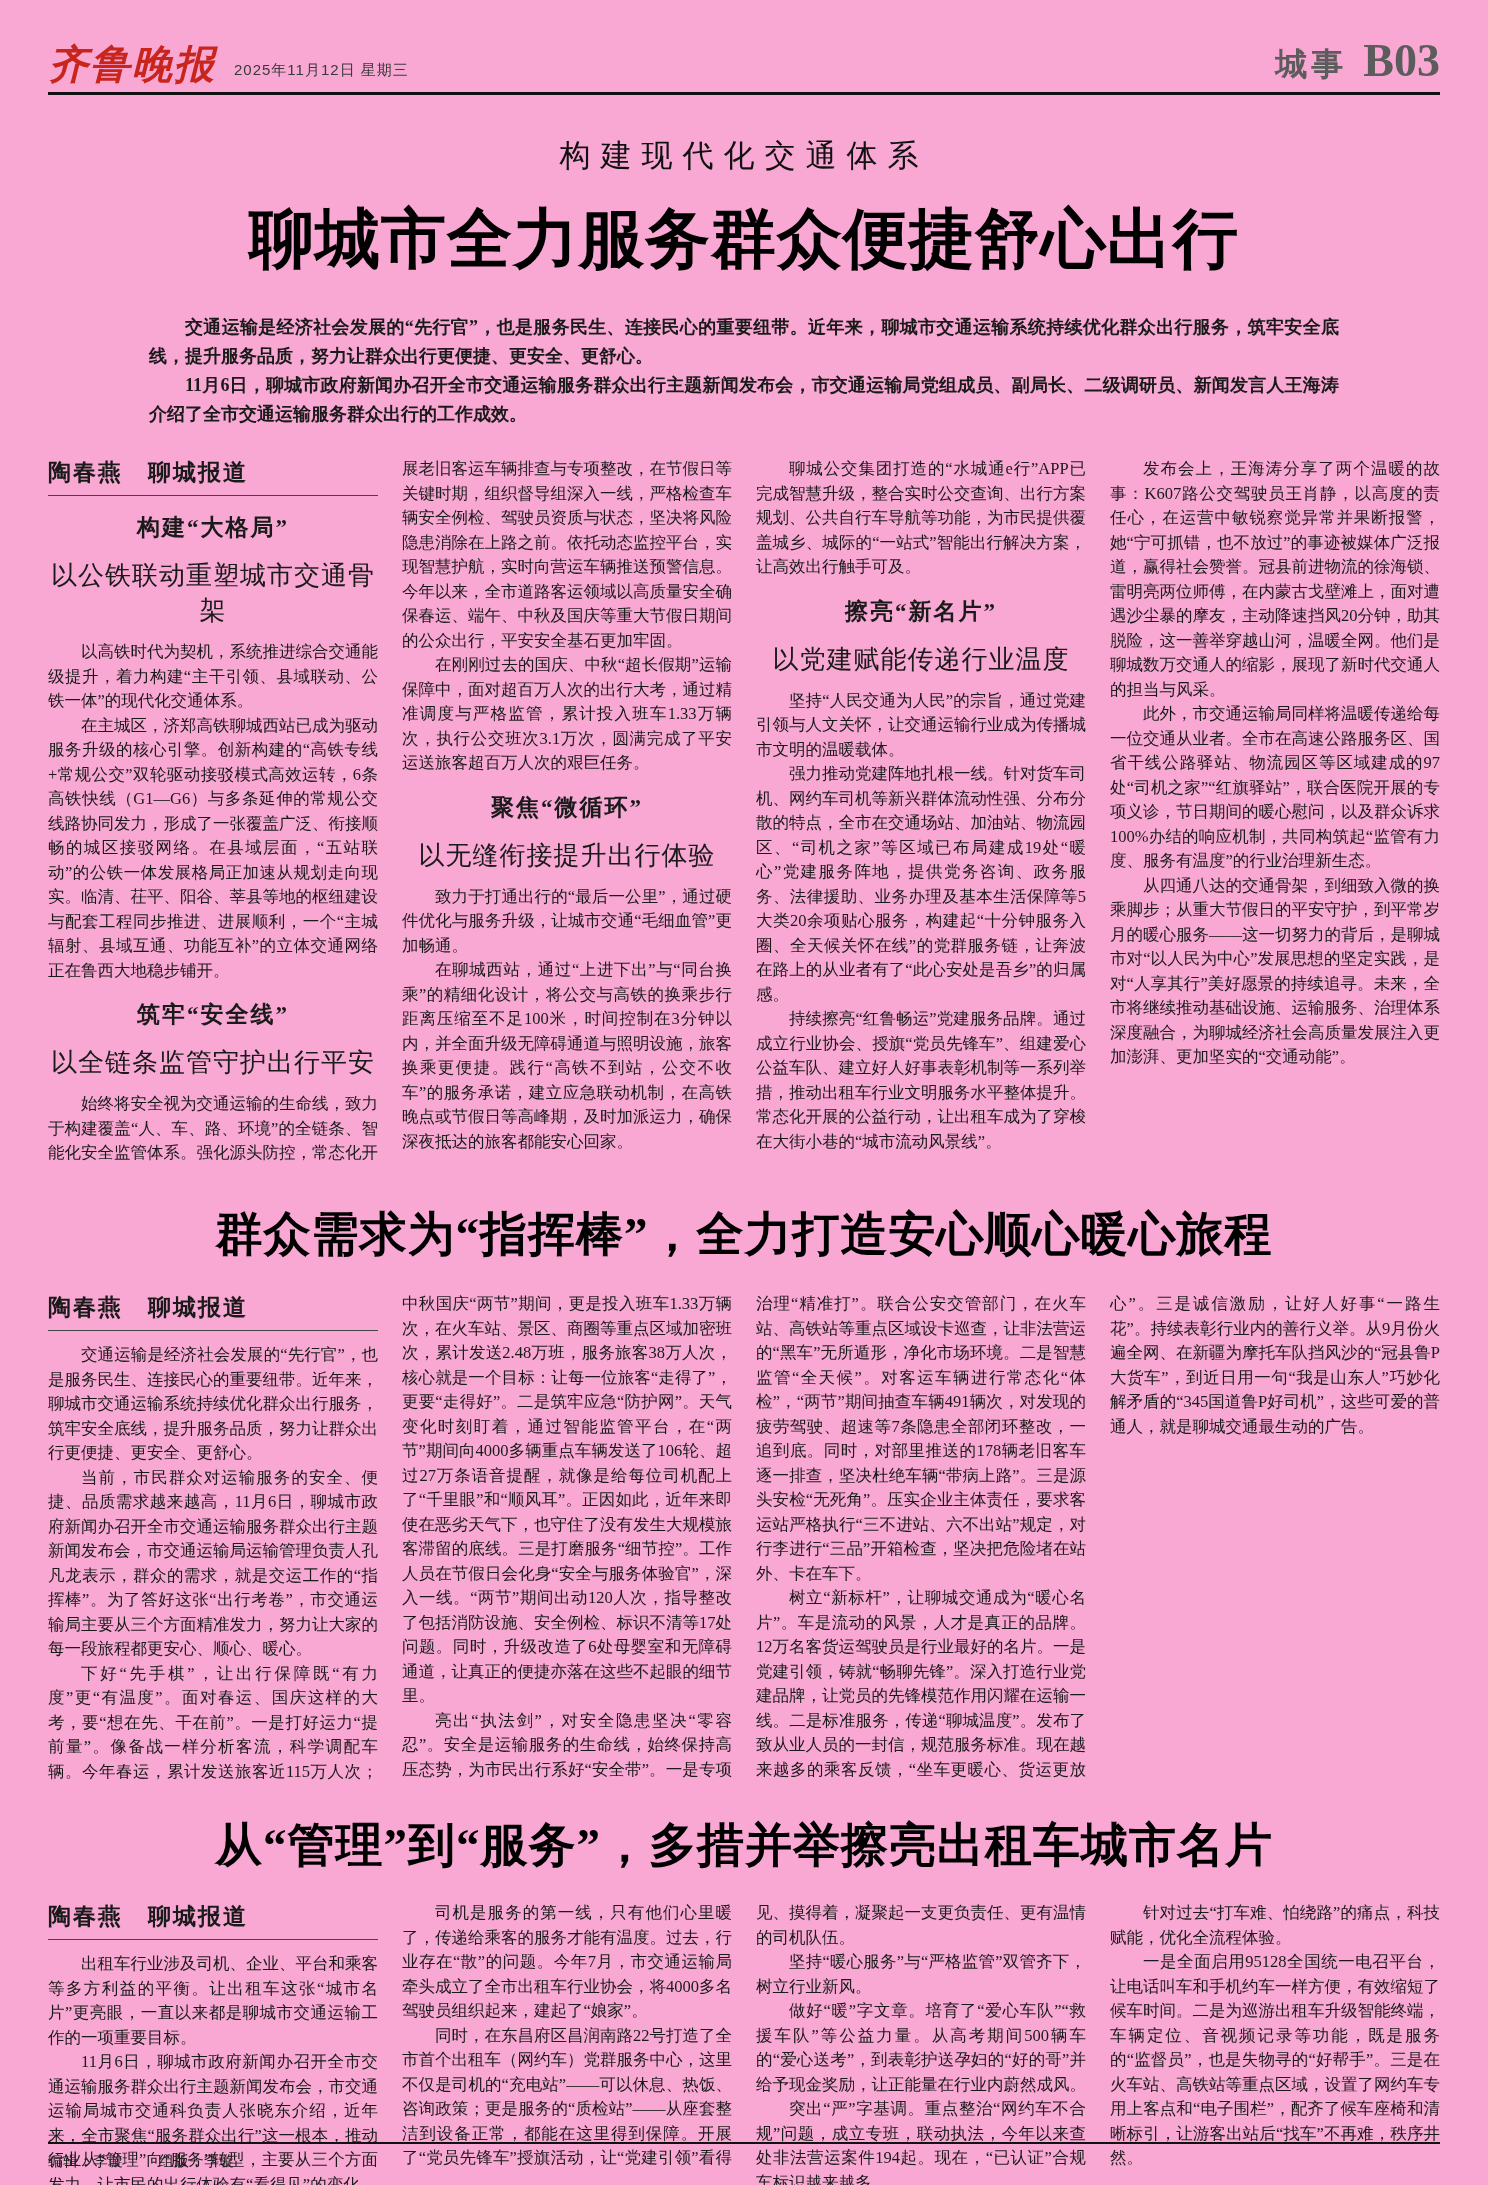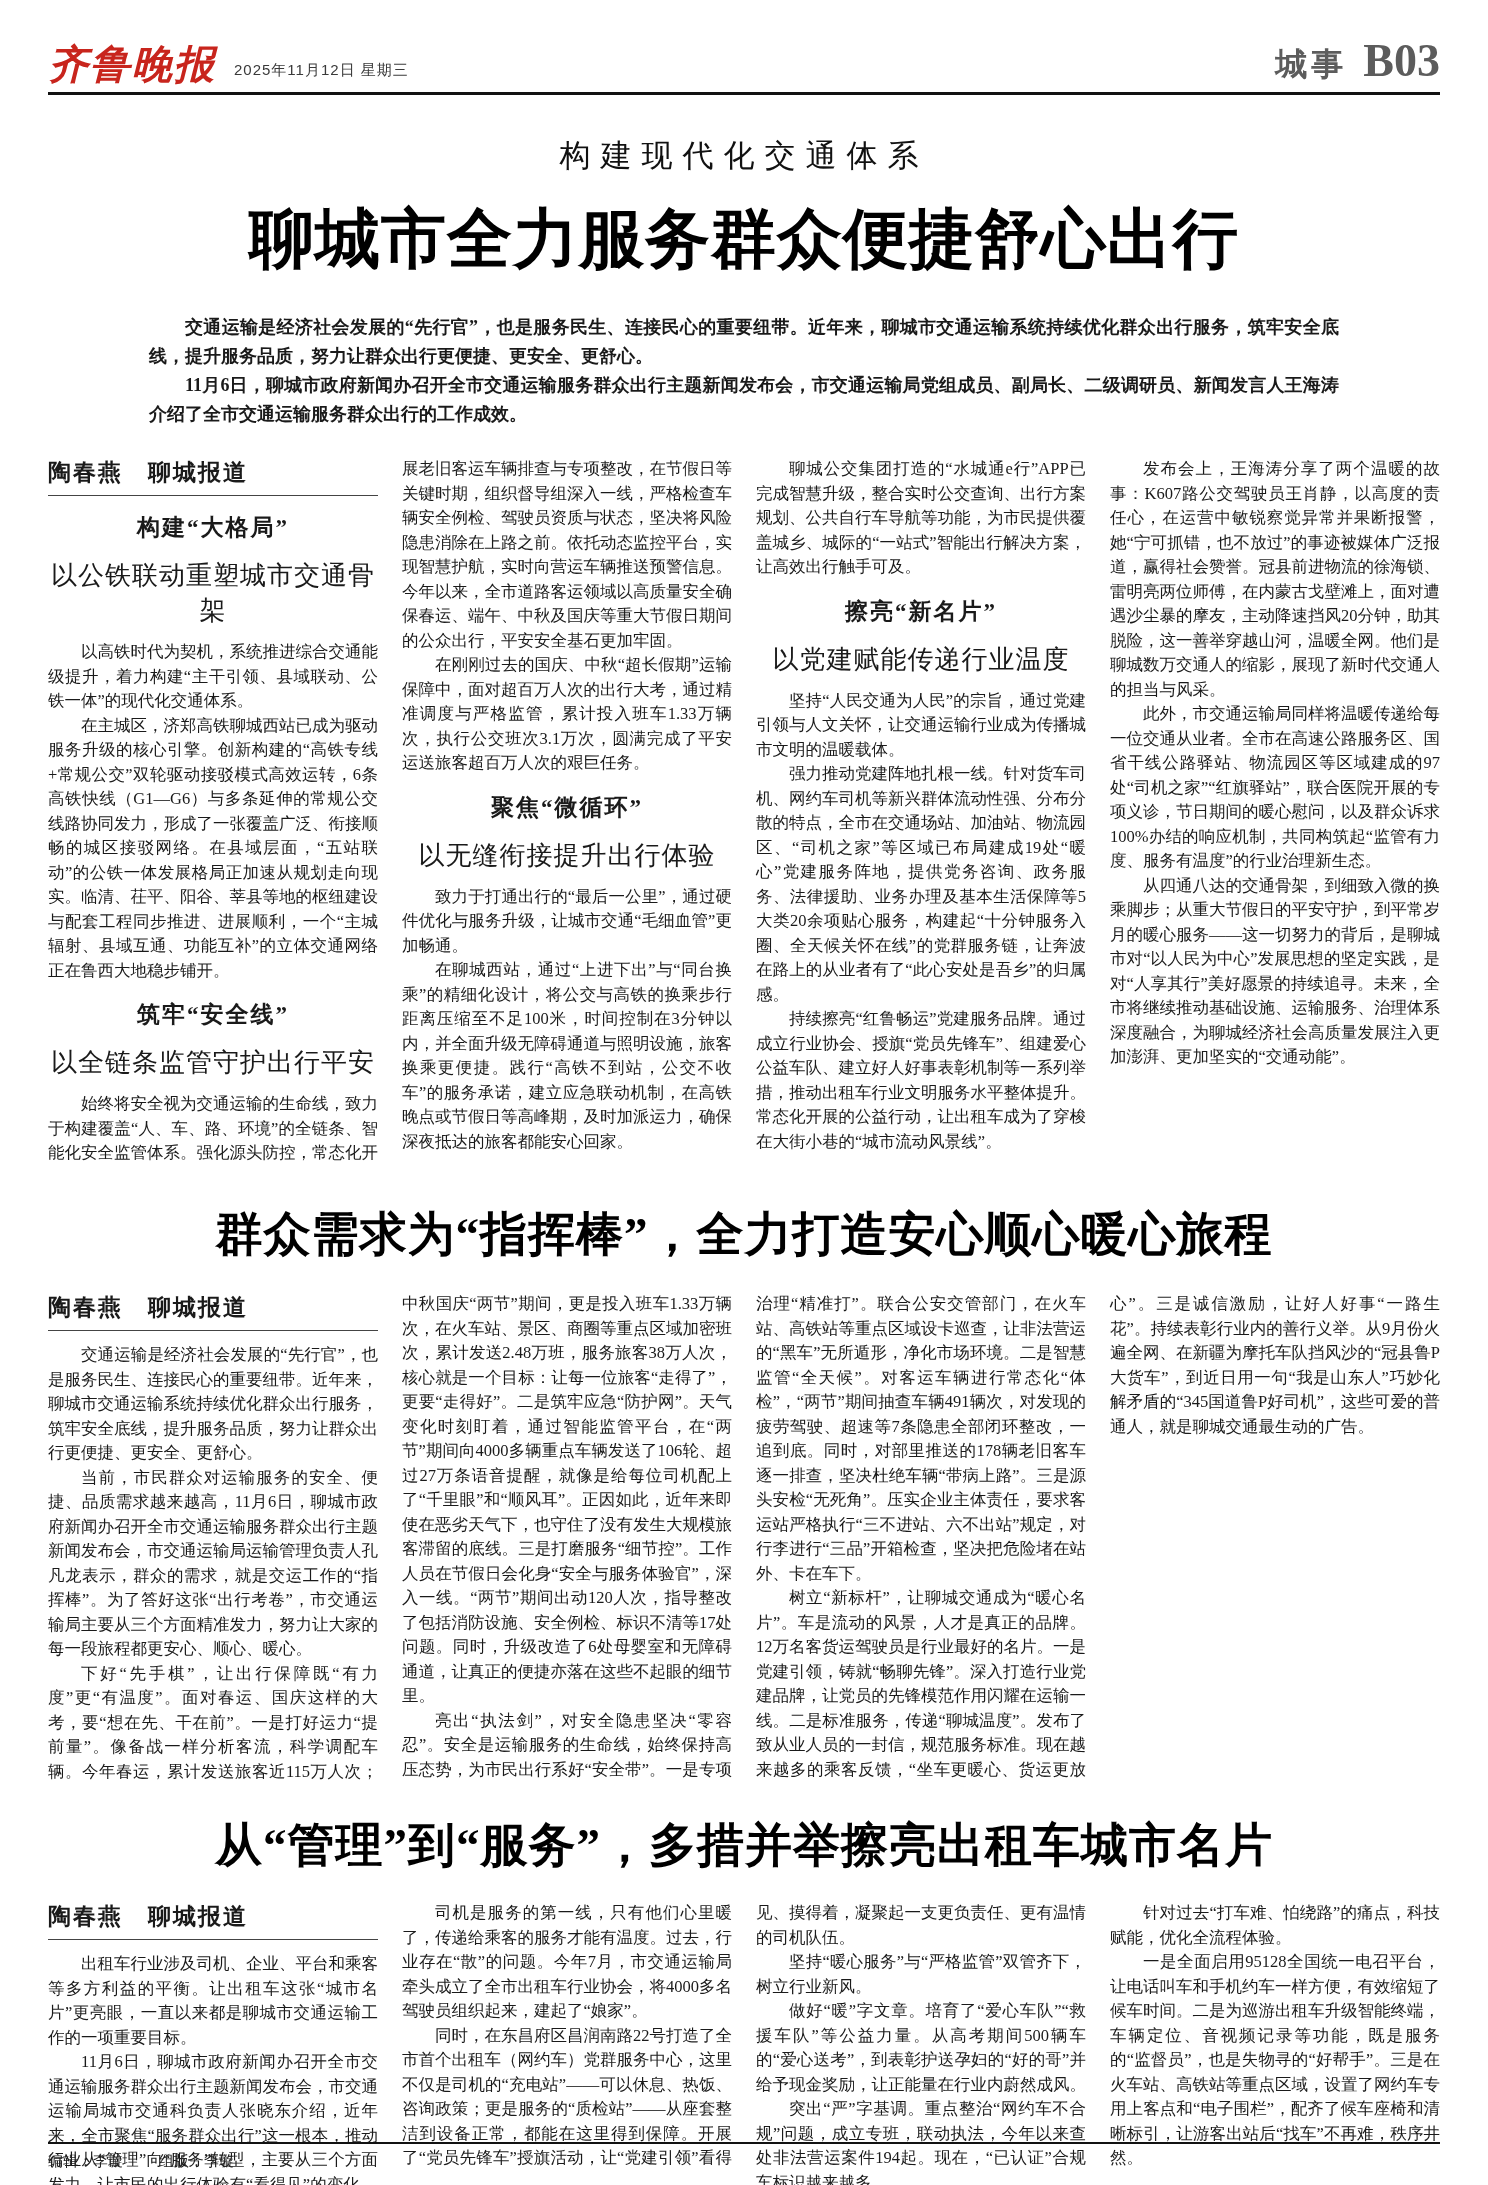--- a/index.html
+++ b/index.html
@@ -1,21 +1,21 @@
 <!DOCTYPE html>
 <html><head>
 <meta charset="utf-8">
 <style>
   html, body { margin: 0; padding: 0; background: #e8e8e6; }
   .page {
     position: relative;
     width: 1488px;
     height: 2185px;
     margin: 0 auto;
-    background: #ffffff;
+    background: #f9a8d4;
     box-sizing: border-box;
     padding: 22px 48px 0 48px;
     font-family: "Liberation Serif", "DejaVu Serif", serif;
     color: #1a1a1a;
     overflow: hidden;
   }
 
   
   .masthead-row {
     display: flex;

